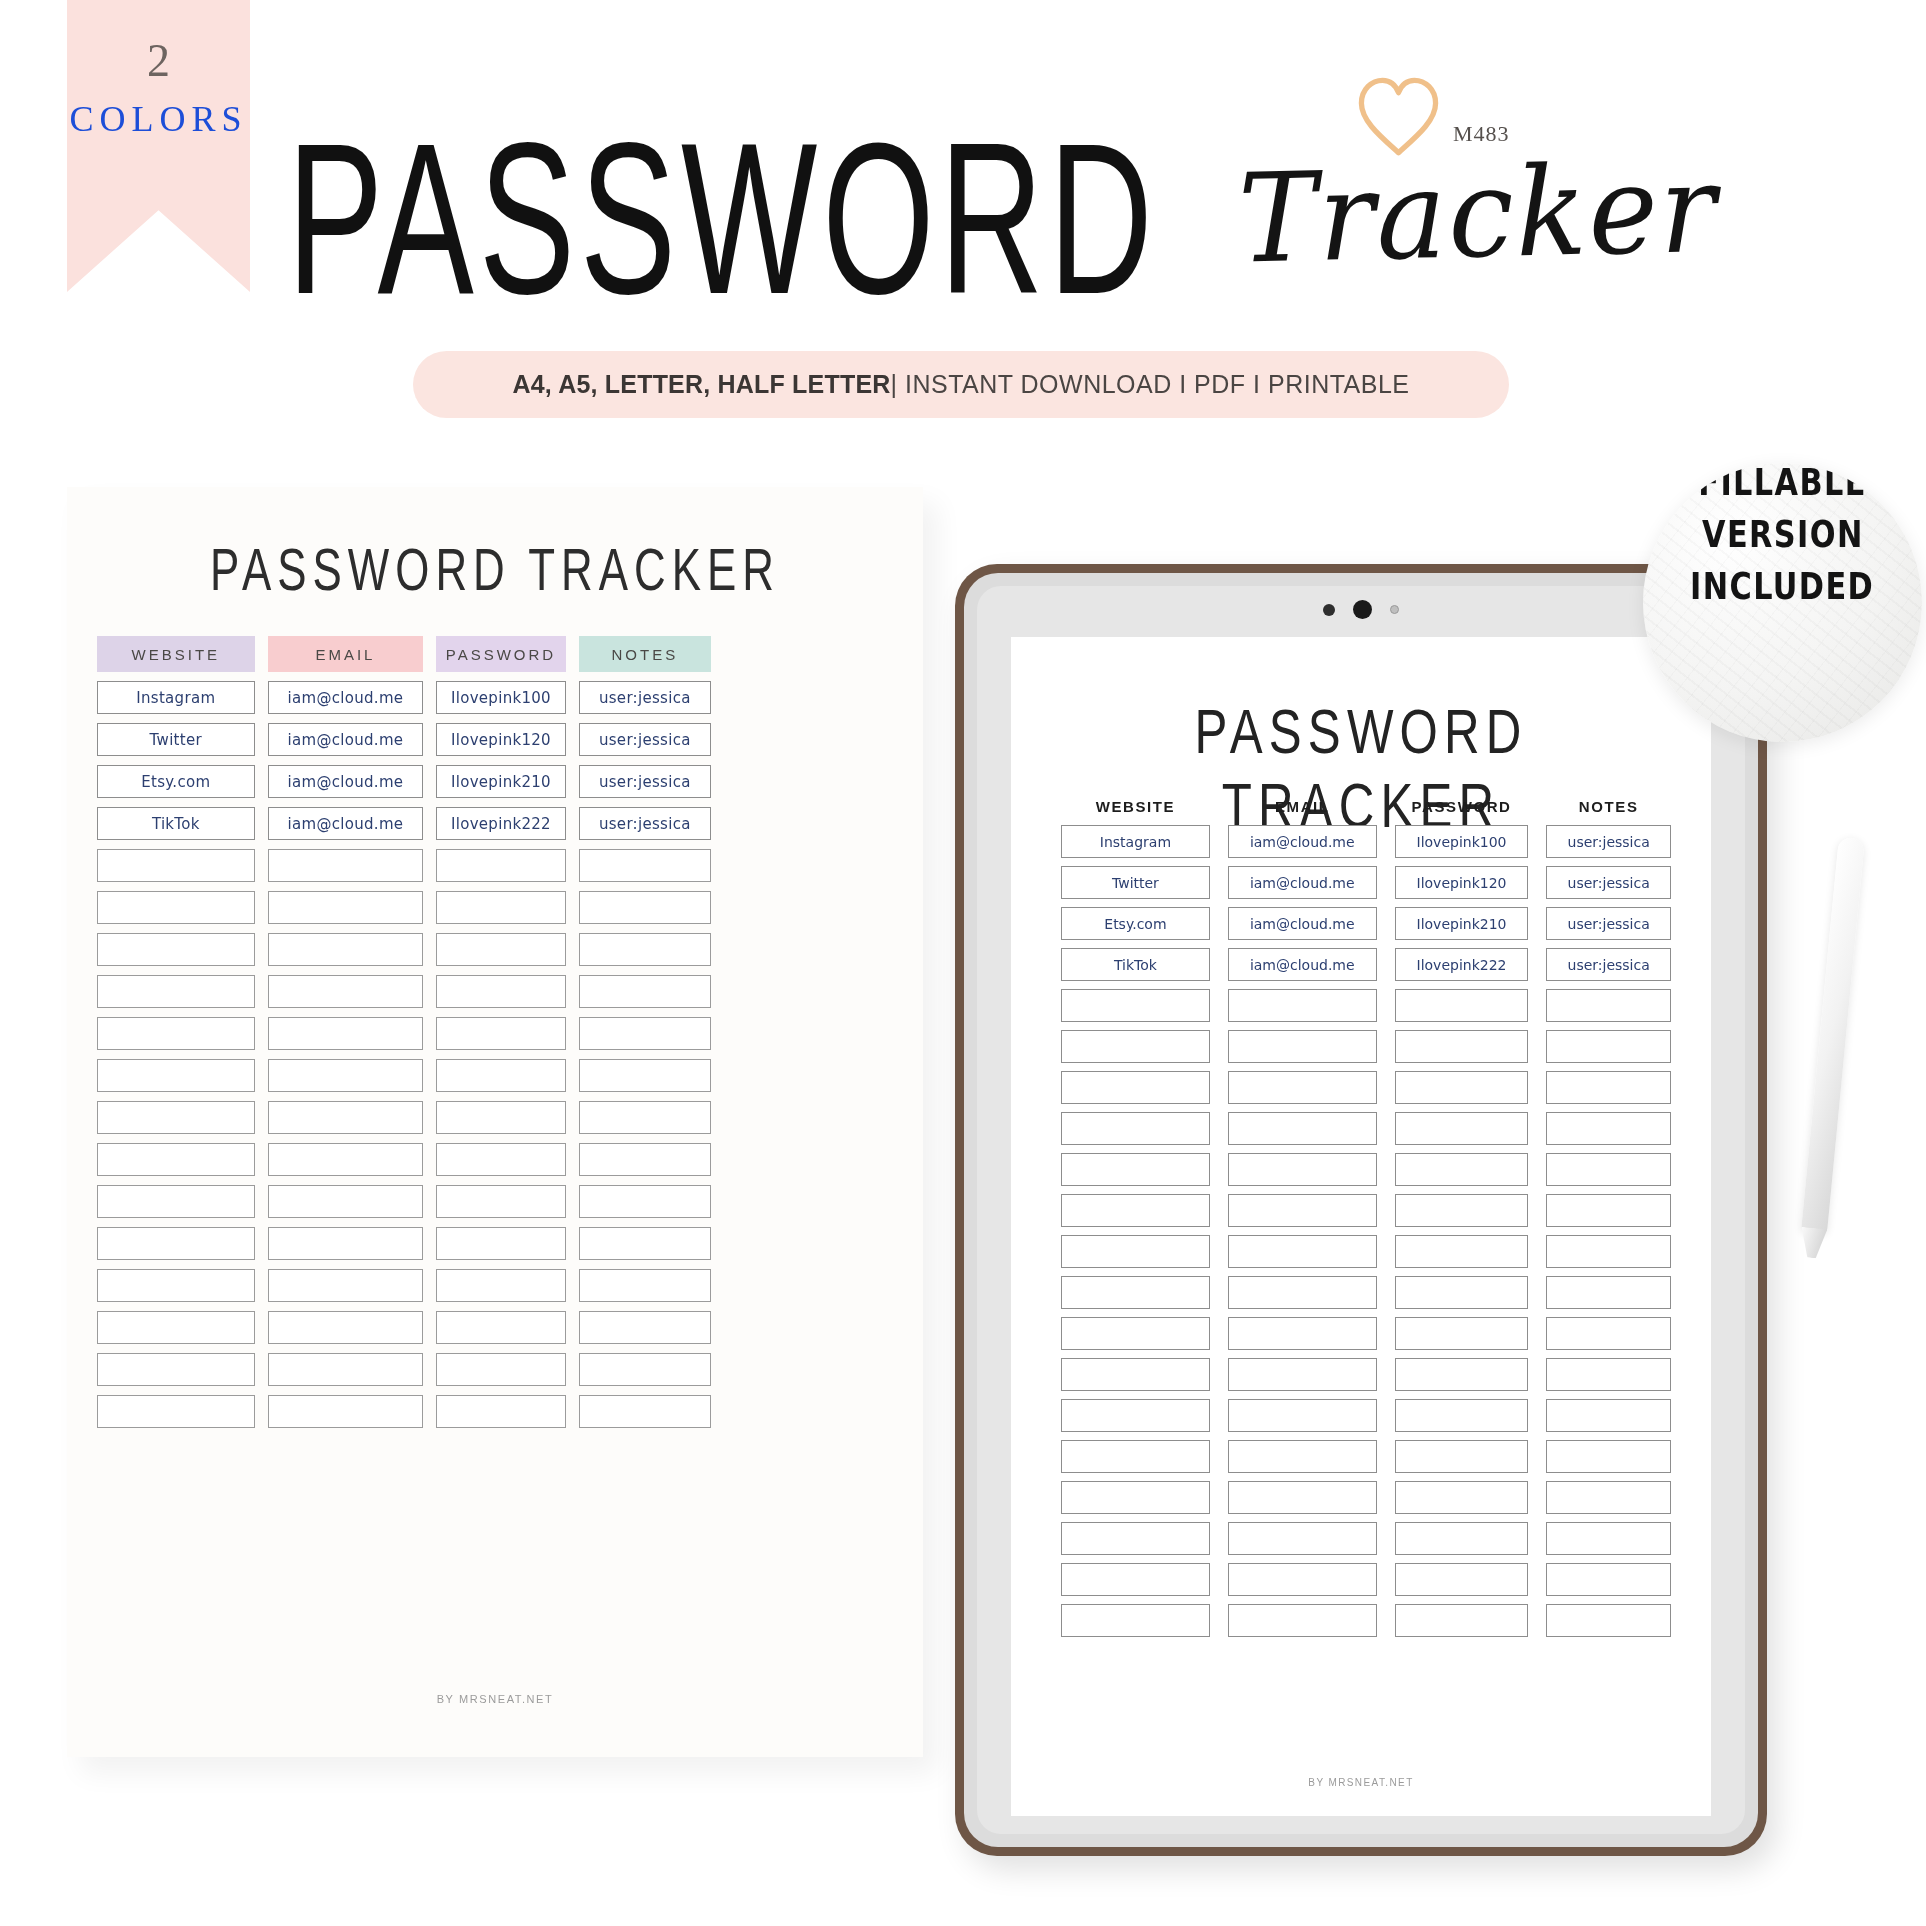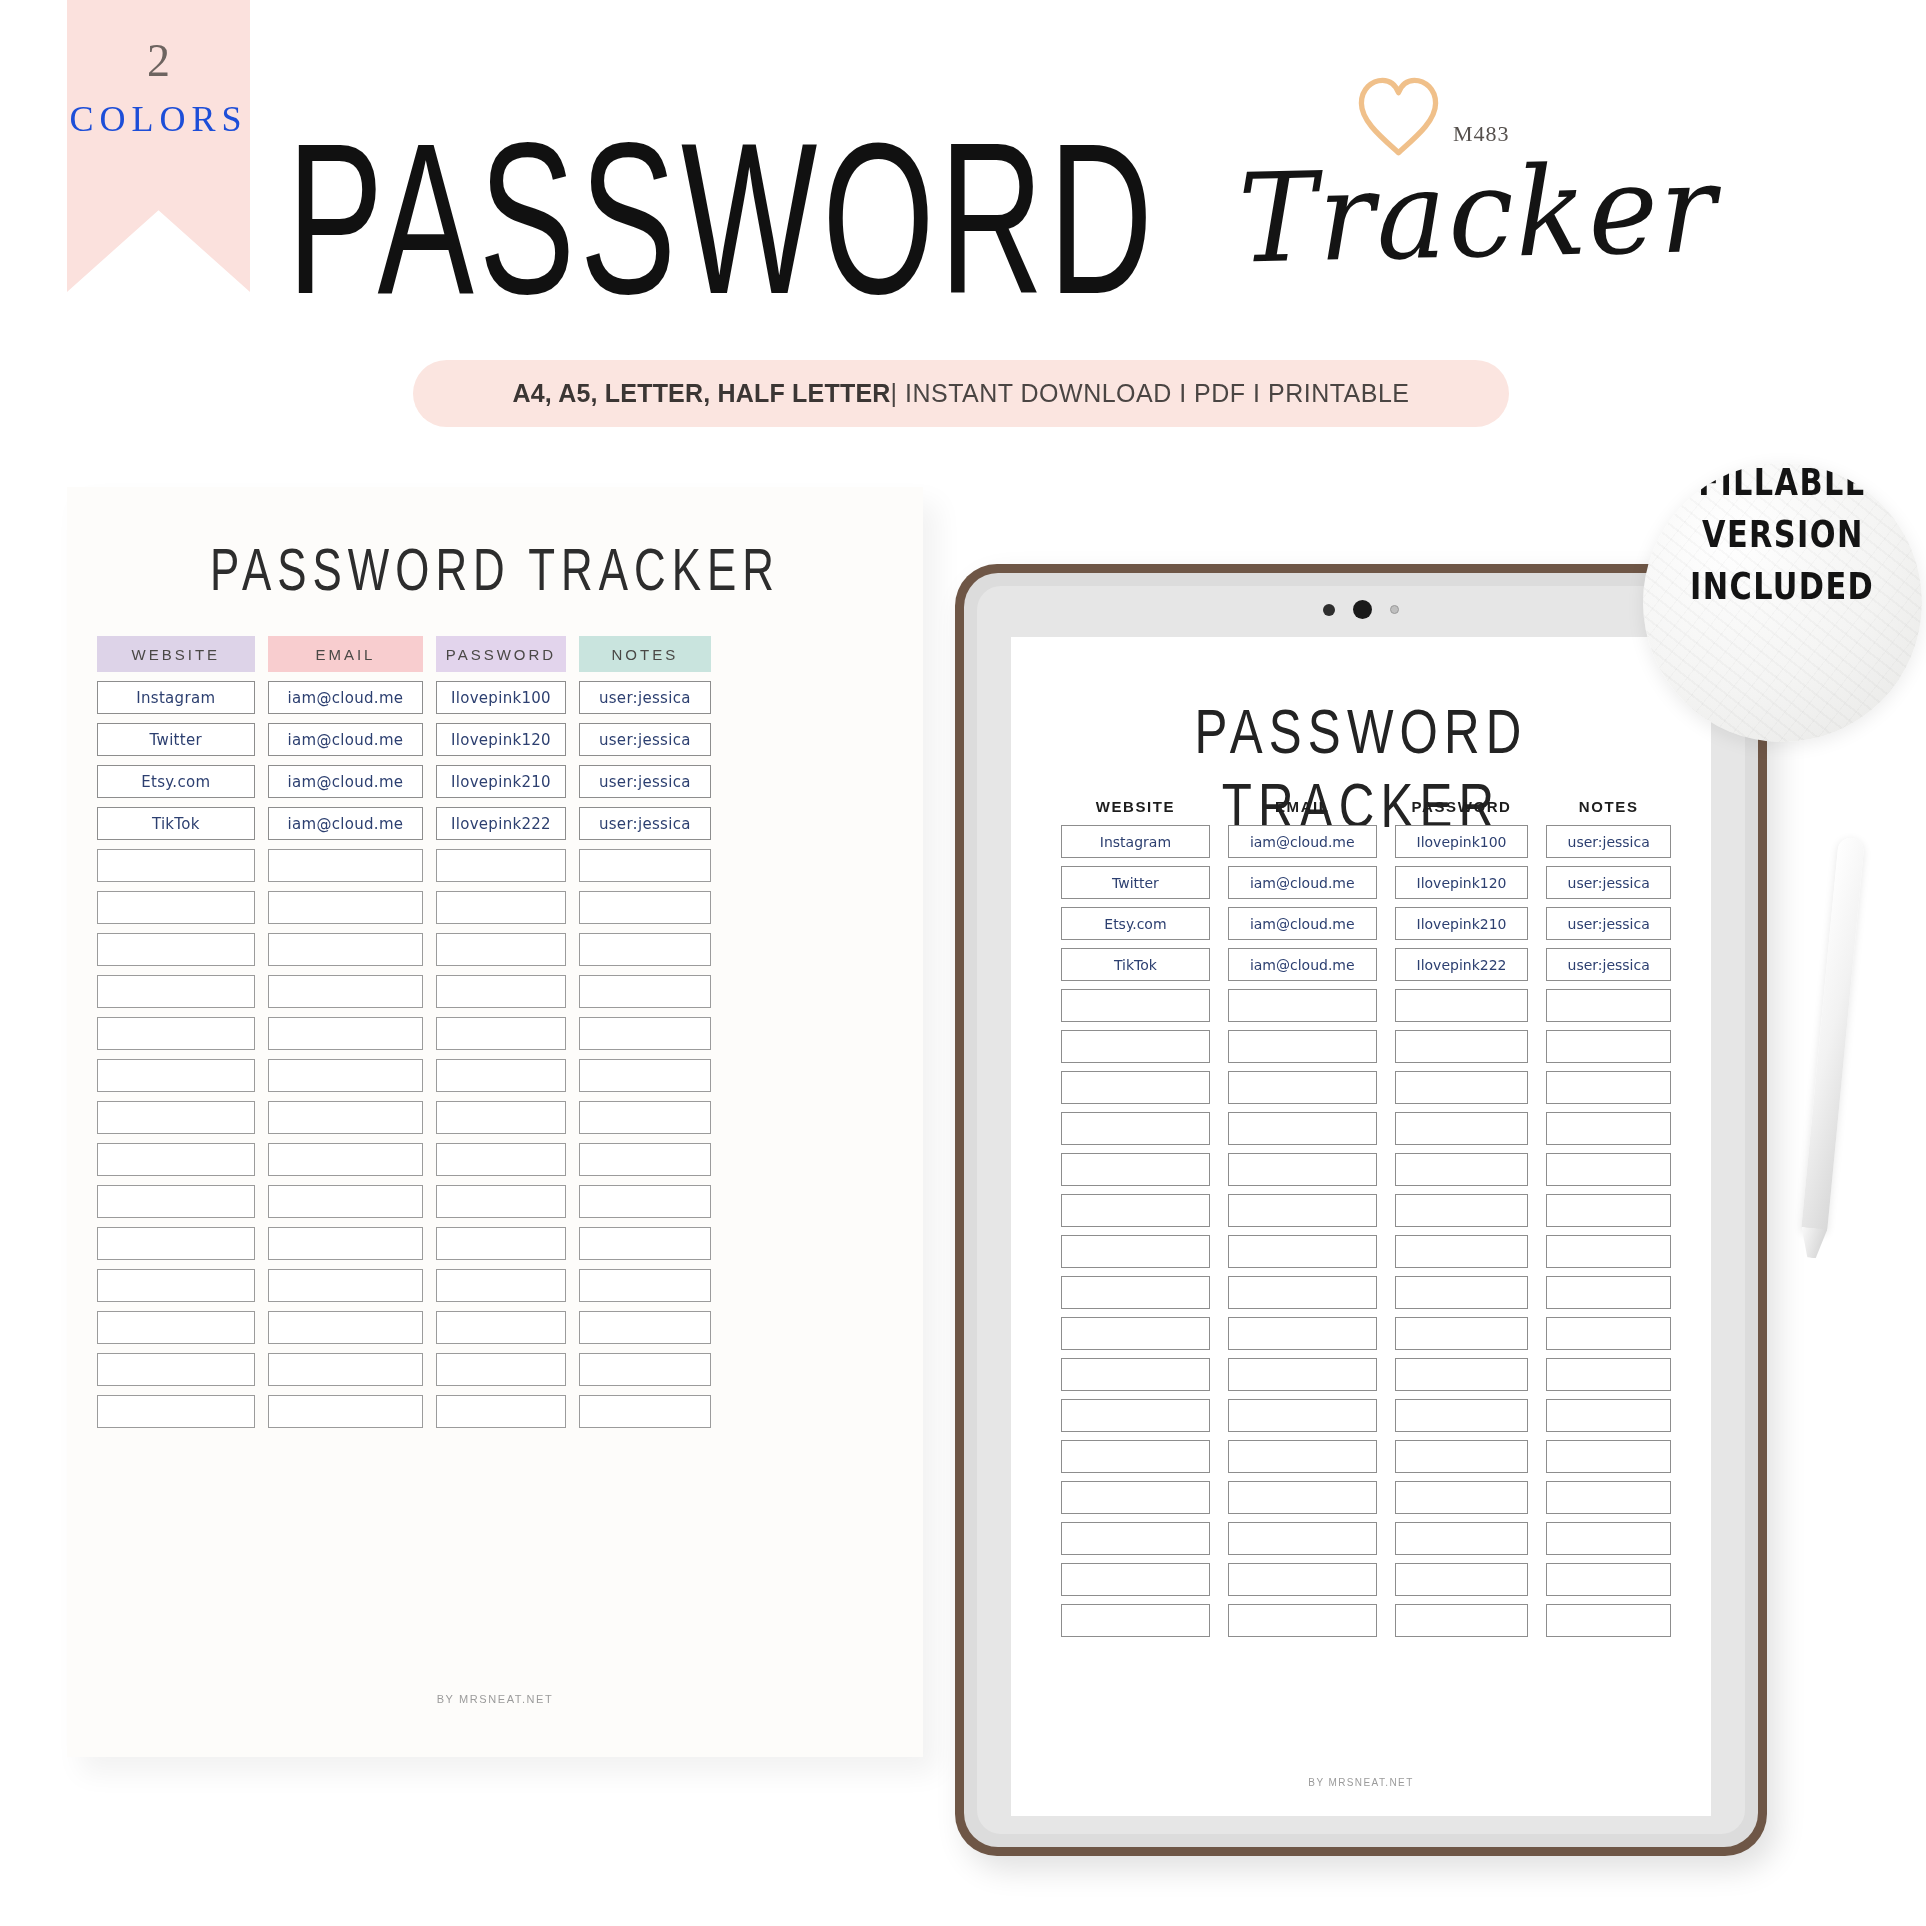--- a/index.html
+++ b/index.html
@@ -66,21 +66,21 @@
     font-family:"Liberation Serif", serif;
     font-size:22px; color:#55504d; letter-spacing:1px;
   }
 
   
   .pill {
     position:absolute; left:413px; top:351px;
     width:1096px; height:67px;
     background:#fbe5e0;
     border-radius:34px;
-    display:flex; align-items:center; justify-content:center;margin-top:9px;
+    display:flex; align-items:center; justify-content:center;
   }
   .pill-text {
     font-size:25px; color:#4a4543; letter-spacing:0.5px; white-space:nowrap;
   }
   .pill-text .b { font-weight:bold; color:#3b3634; letter-spacing:0.2px; }
 
   
   .paper {
     position:absolute; left:67px; top:487px;
     width:856px; height:1270px;

